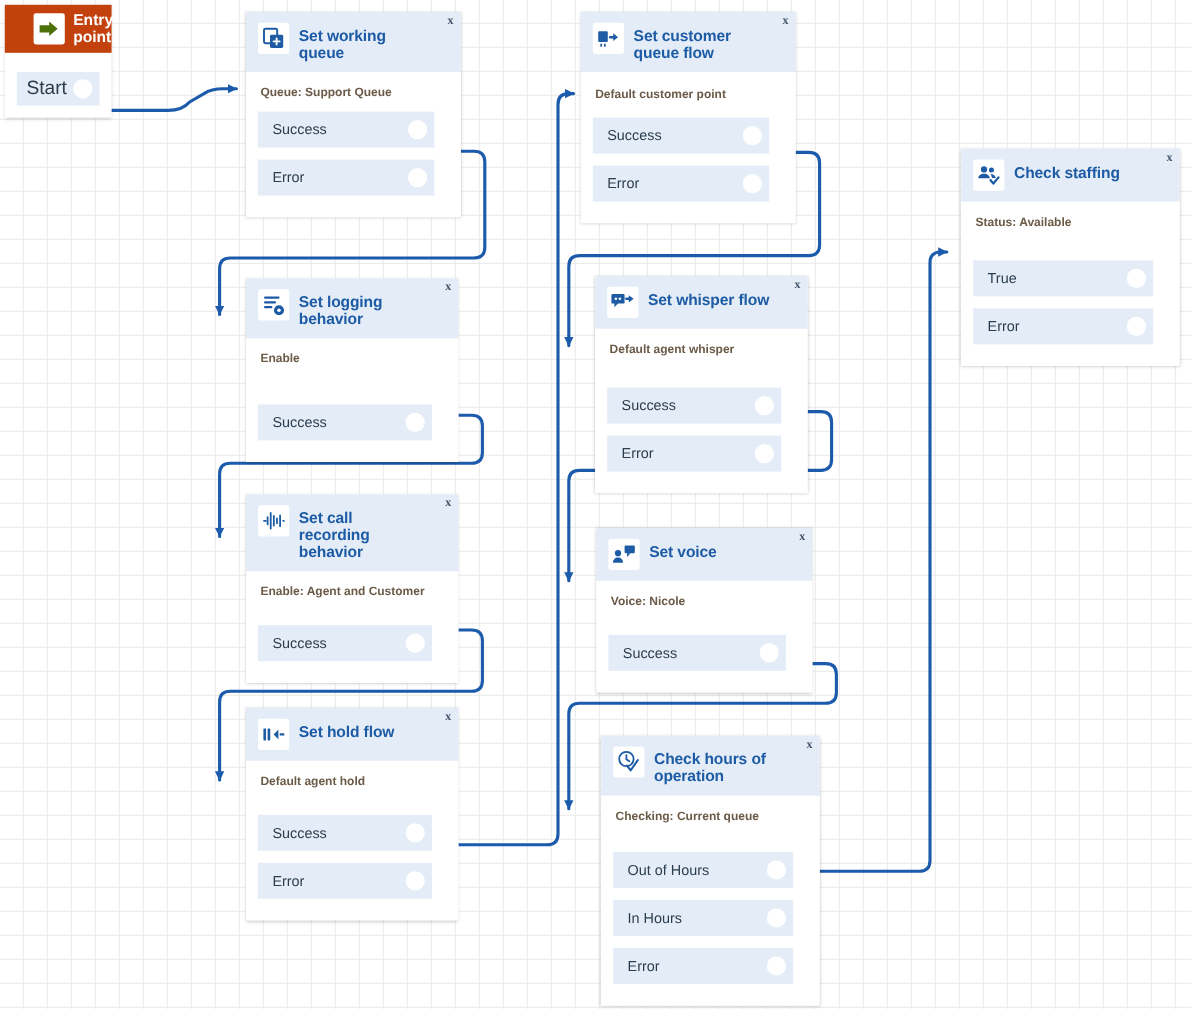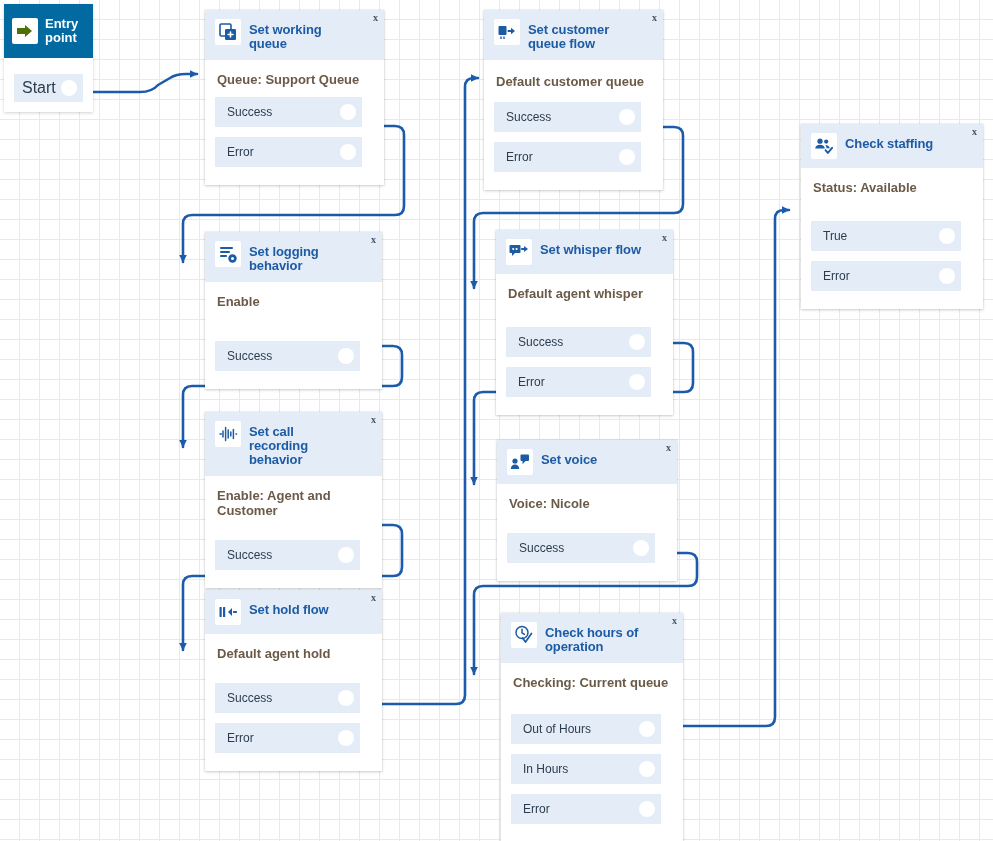--- a/index.html
+++ b/index.html
@@ -70,21 +70,21 @@
     right: 6px;
     font-size: 10px;
     font-weight: bold;
     color: #44546a;
     cursor: pointer;
     line-height: 10px;
     font-family: "Liberation Serif", serif;
   }
   .node-body {
     padding: 12px 12px 10px 12px;
-    font-size: 13px;
+    font-size: 10px;
     font-weight: bold;
     color: #6b5a47;
     background: #ffffff;
   }
   .ports { padding: 0 0 8px 0; background:#ffffff; }
   .port {
     position: relative;
     background: #e4edf7;
     height: 30px;
     margin: 0 22px 10px 10px;
@@ -106,25 +106,25 @@
     background: #ffffff;
   }
   
   .entry {
     position: absolute;
     background: #ffffff;
     box-shadow: 0 1px 3px rgba(0,0,0,.18);
     box-sizing: border-box;
   }
   .entry-header {
-    background: #0369a1;
+    background: #c2410c;
     display: flex;
     align-items: center;
-    padding: 6px 8px;
-    height: 54px;
+    padding: 6px 24px;
+    height: 40px;
     box-sizing: border-box;
   }
   .entry-header .ico {
     width: 26px; height: 26px;
     background:#fff; border-radius:2px;
     display:flex; align-items:center; justify-content:center;
     margin-right: 7px; flex:0 0 26px;
   }
   .entry-title {
     color: #ffffff;
@@ -296,21 +296,21 @@
         <svg width="20" height="20" viewBox="0 0 20 20" fill="#1d5ba5">
           <rect x="1.5" y="4" width="8" height="9" rx="1"></rect>
           <path d="M4 14.5v2.5M7 14.5v2.5" stroke="#1d5ba5" stroke-width="1.4"></path>
           <path d="M18 9l-4-3.2v6.4z"></path>
           <rect x="10.5" y="8" width="4.5" height="2" rx=".8"></rect>
         </svg>
       </span>
       <span class="node-title">Set customer queue flow</span>
       <span class="close-x">x</span>
     </div>
-    <div class="node-body" style="padding-top:14px;">Default customer queue</div>
+    <div class="node-body" style="padding-top:14px;">Default customer point</div>
     <div class="ports" style="padding-top:3px;">
       <div class="port">
         <span>Success</span>
         <span class="knob"></span>
       </div>
       <div class="port">
         <span>Error</span>
         <span class="knob"></span>
       </div>
     </div>

